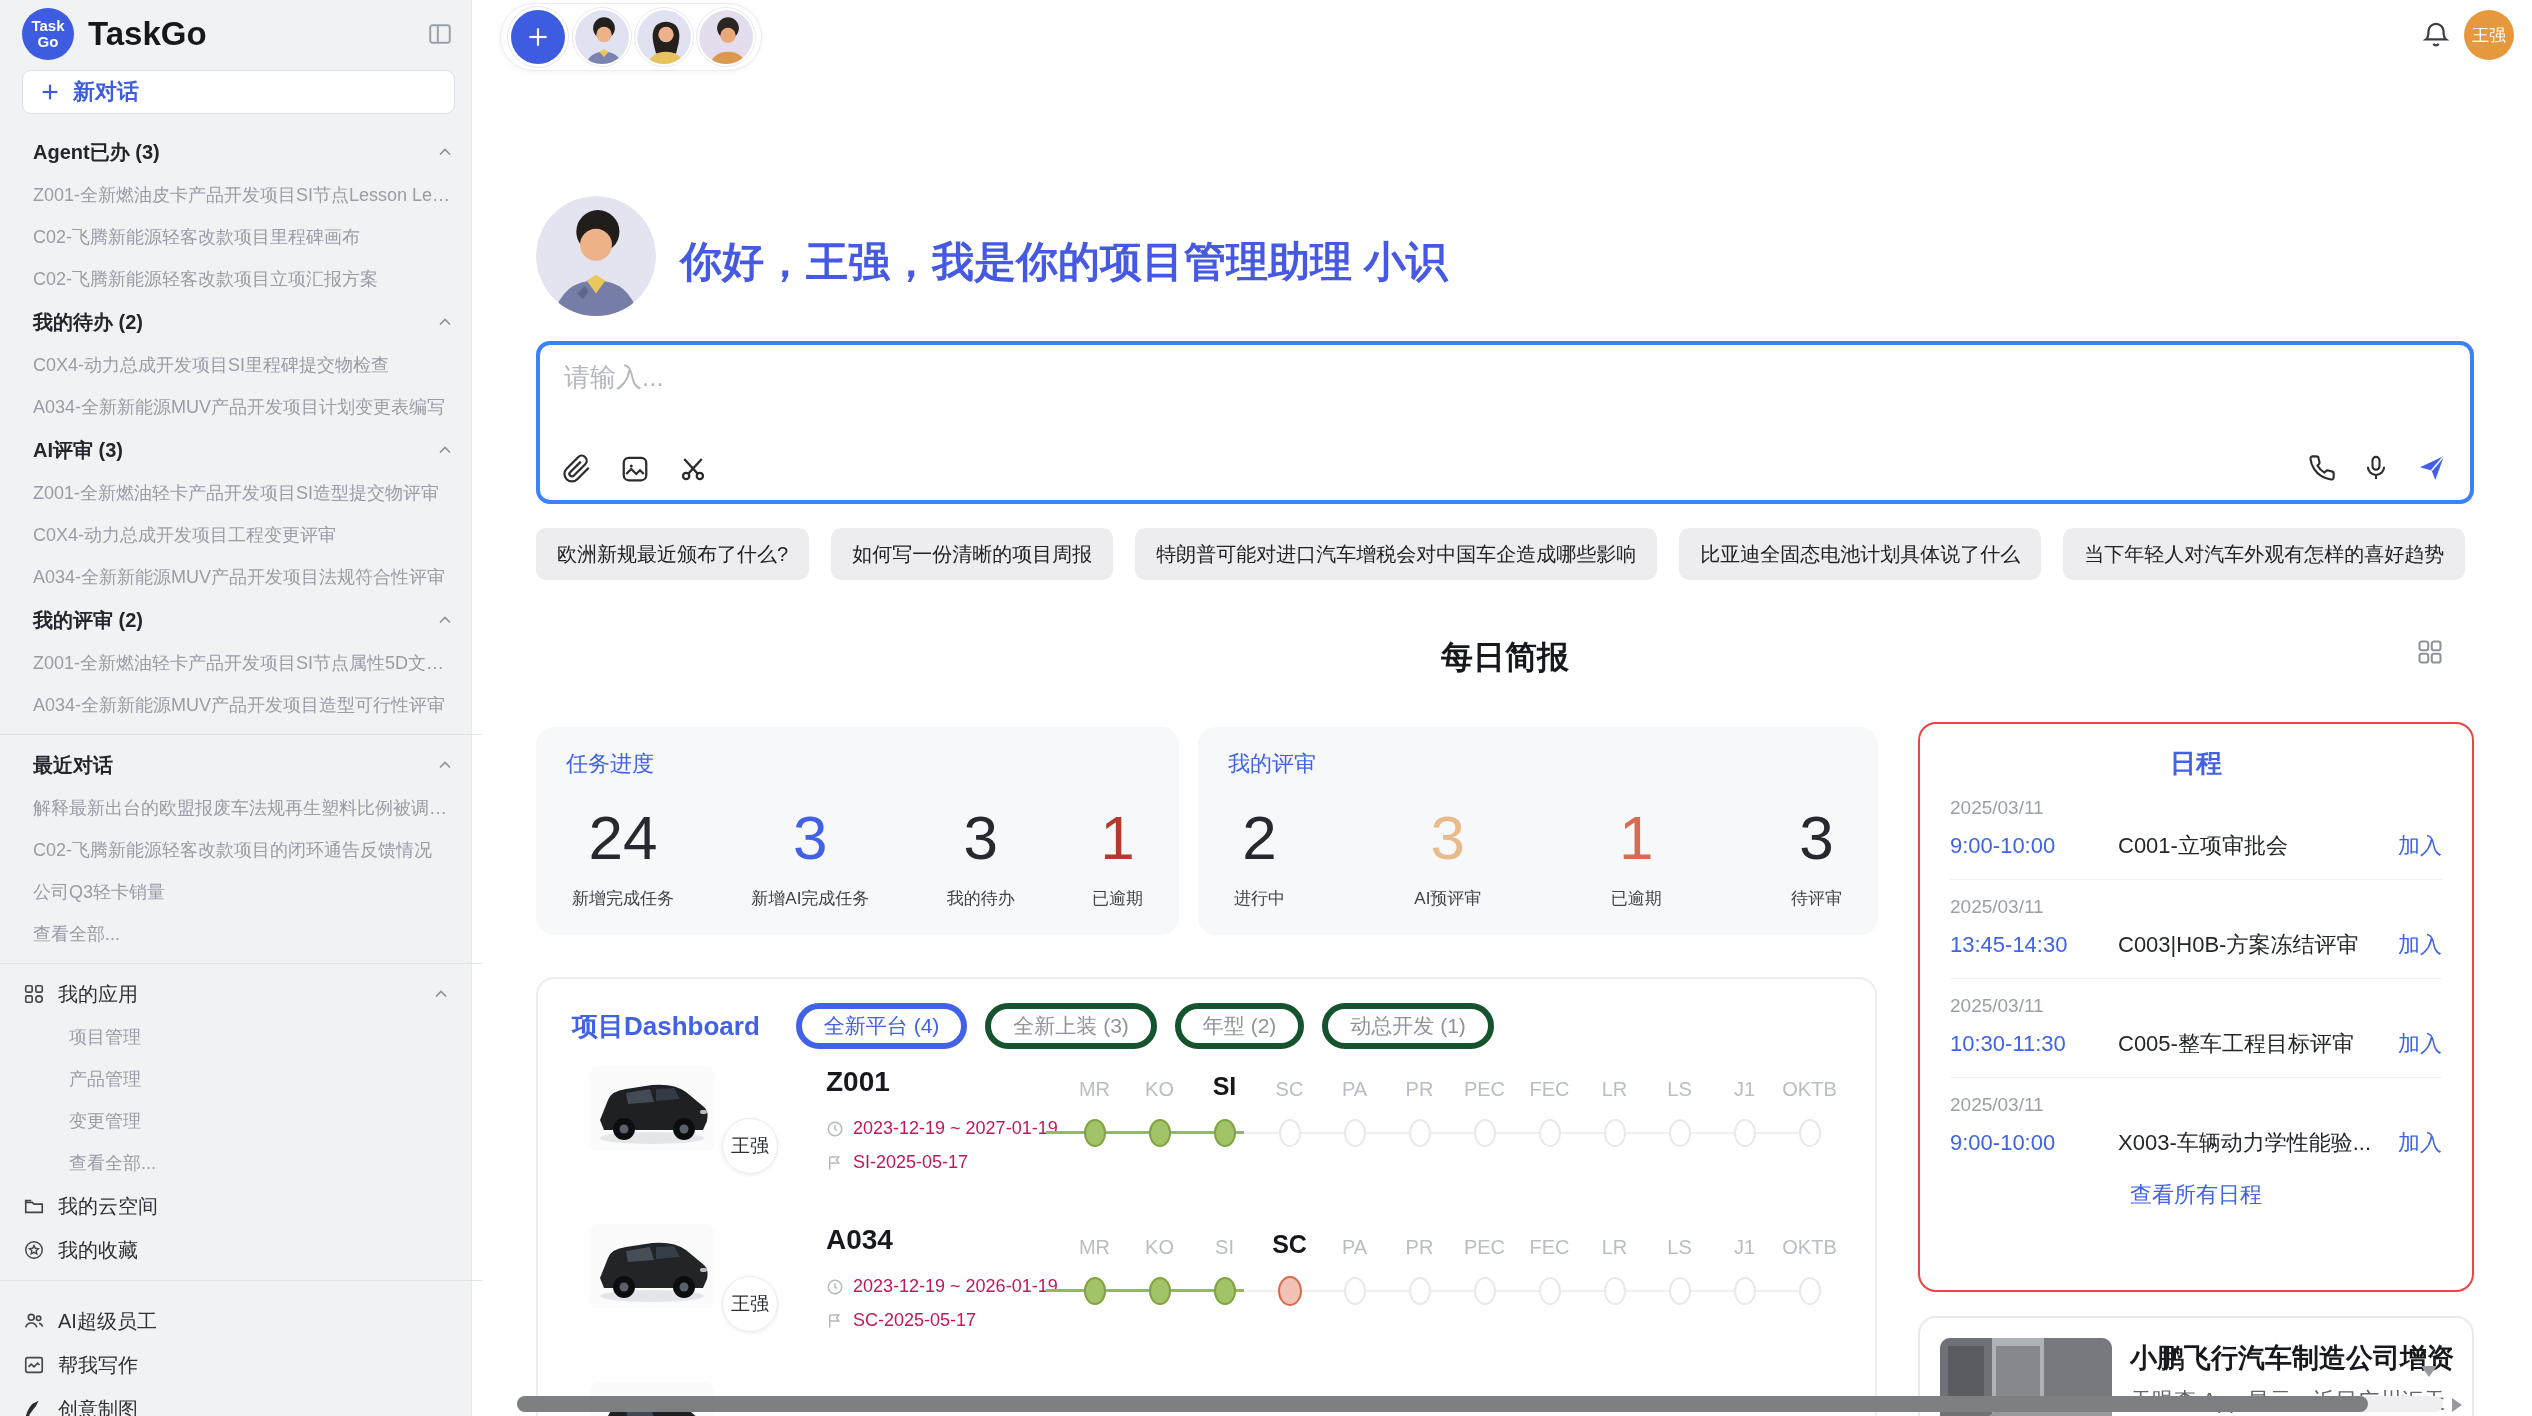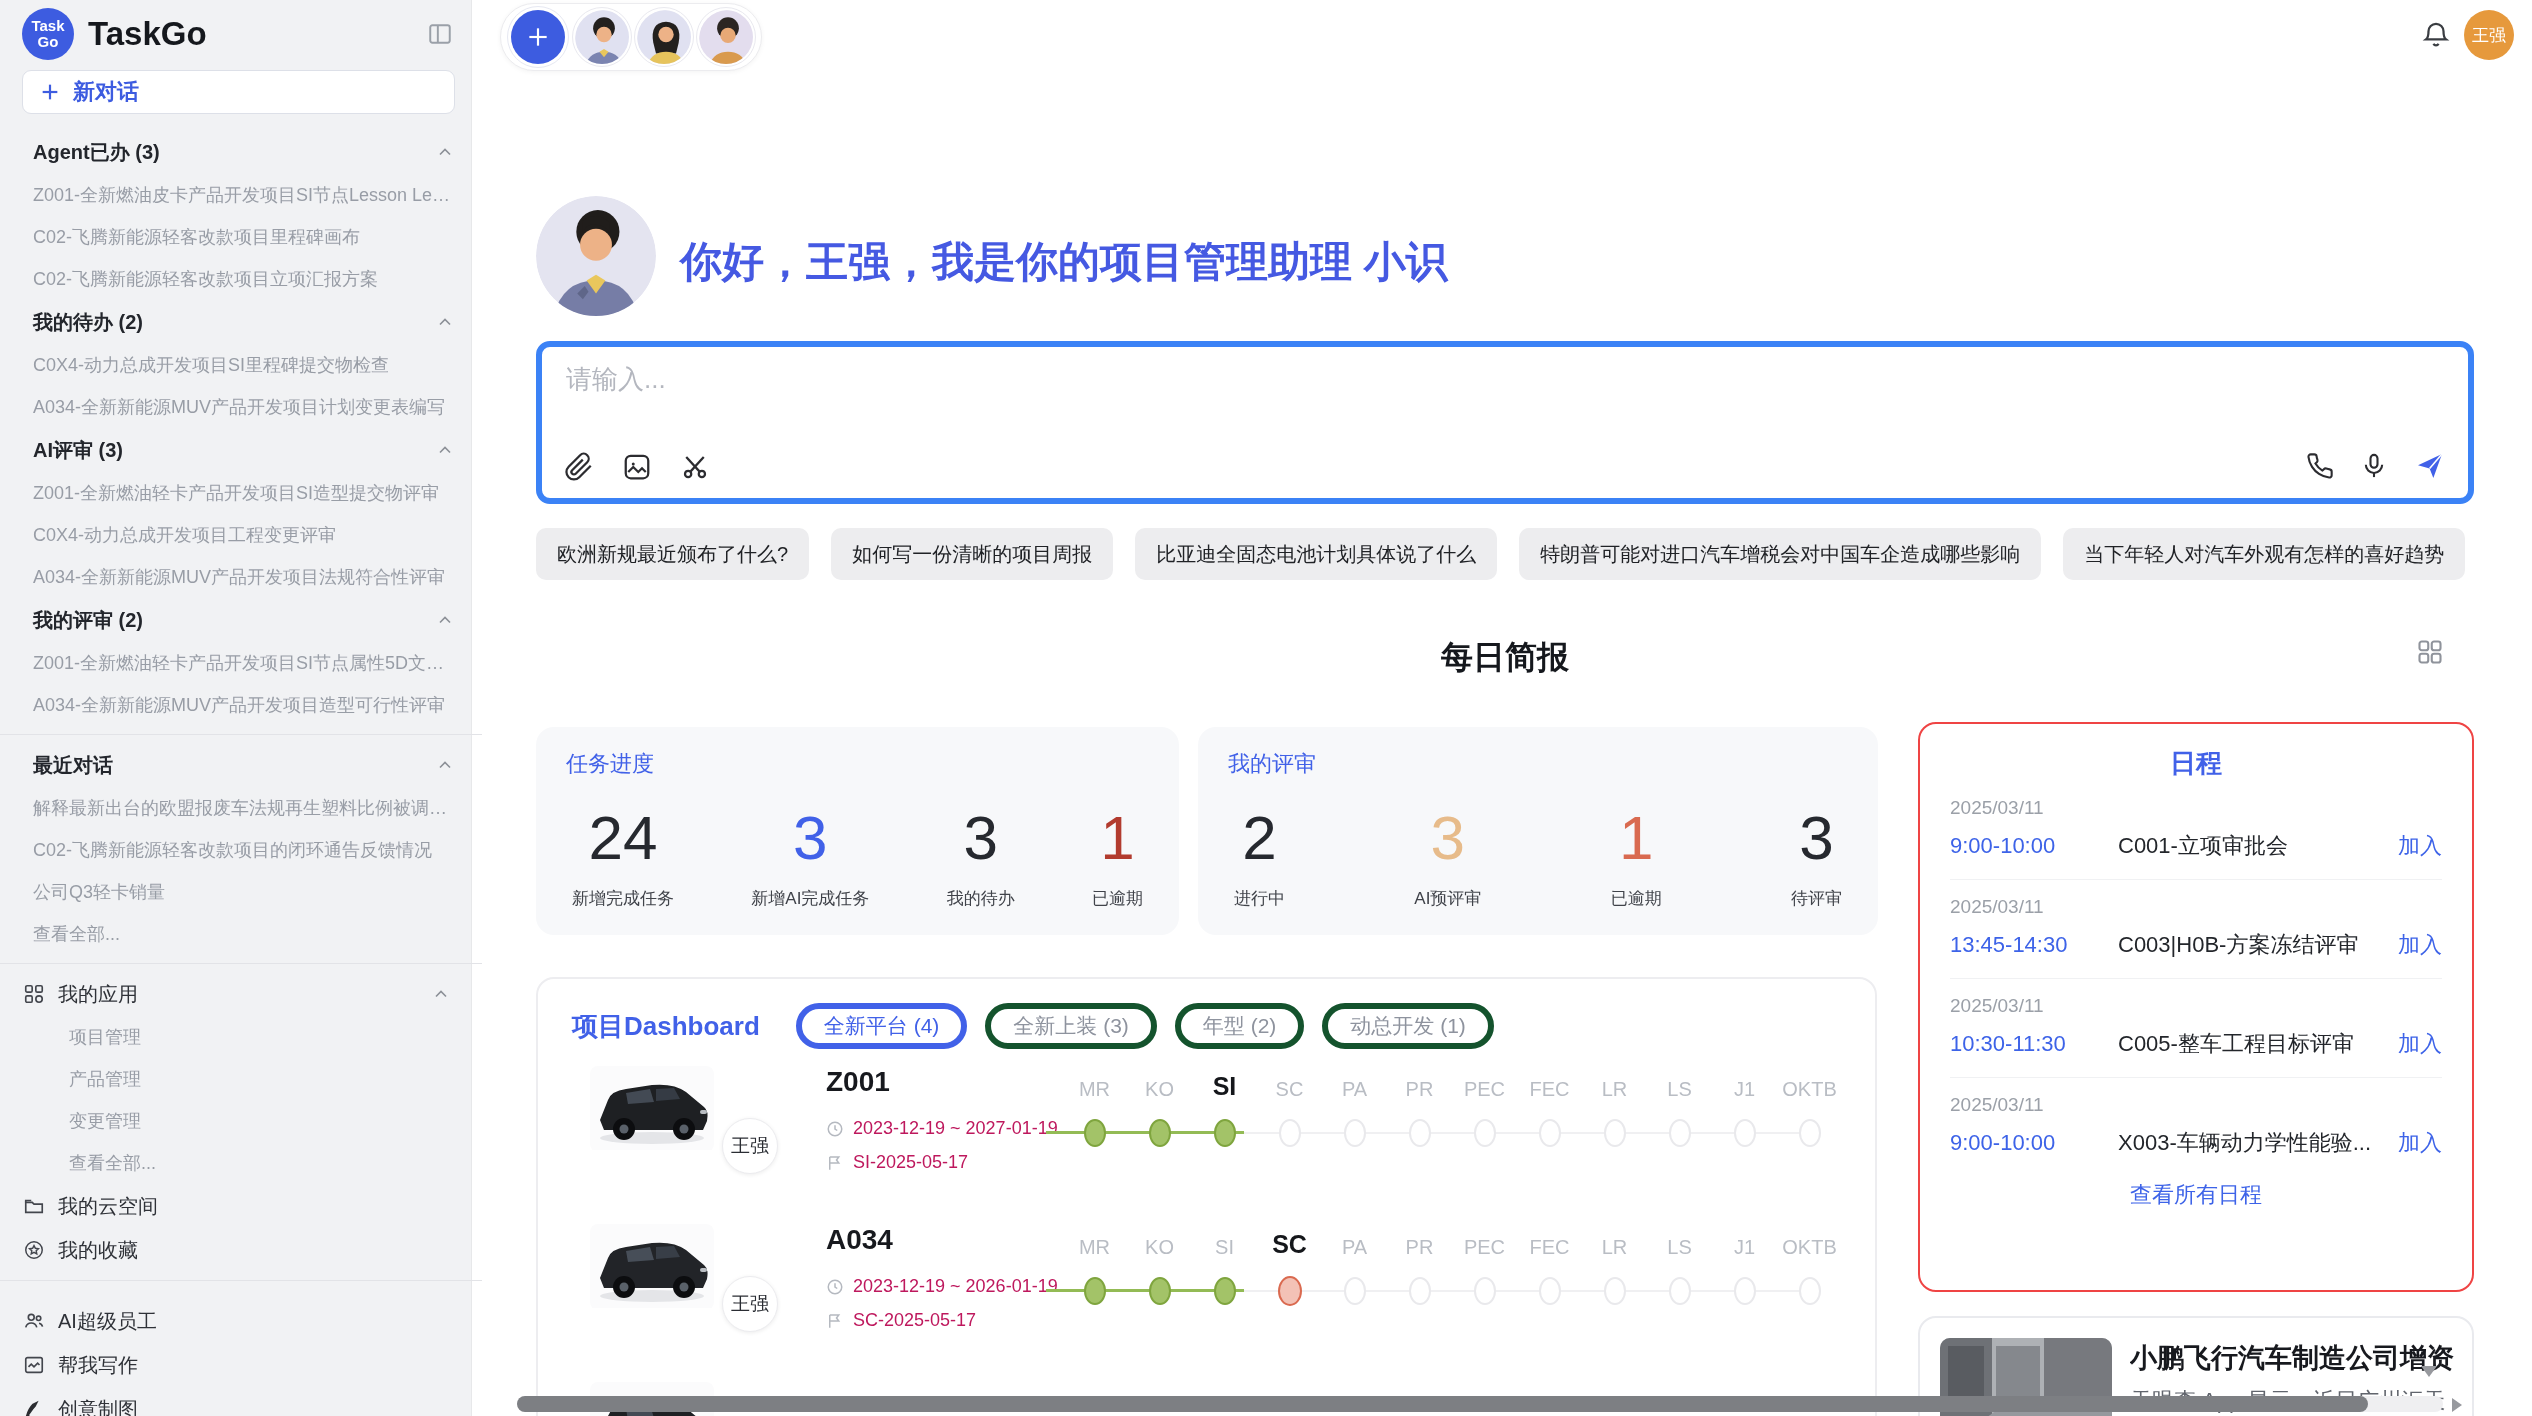--- a/index.html
+++ b/index.html
@@ -36,21 +36,21 @@
            display:flex;align-items:center;justify-content:center;cursor:pointer;}
   .plus-c{width:54px;height:54px;border-radius:50%;background:#3d5ce0;display:flex;align-items:center;justify-content:center;}
   .avatar{width:58px;height:58px;border-radius:50%;overflow:hidden;border:2px solid #fff;outline:1px solid #e9e9ef;cursor:pointer;}
   .bell{position:absolute;left:2421px;top:20px;cursor:pointer;}
   .user-av{position:absolute;left:2464px;top:10px;width:50px;height:50px;border-radius:50%;background:#e6993c;
            color:#fff;font-size:17px;display:flex;align-items:center;justify-content:center;cursor:pointer;}
 
   
   .hero-av{position:absolute;left:536px;top:196px;width:120px;height:120px;border-radius:50%;overflow:hidden;}
   .greeting{position:absolute;left:680px;top:234px;font-size:42px;font-weight:700;color:#4559e2;}
-  .inputbox{position:absolute;left:536px;top:341px;width:1938px;height:163px;border:6px solid #3b82f6;border-radius:14px;background:#fff;}
+  .inputbox{position:absolute;left:536px;top:341px;width:1938px;height:163px;border:4px solid #3b82f6;border-radius:14px;background:#fff;}
   .inputbox input{position:absolute;left:22px;top:16px;width:1600px;border:none;outline:none;font-size:26px;
                   font-family:inherit;color:#23262c;background:transparent;}
   .inputbox input::placeholder{color:#b4b7bf;}
   .in-left{position:absolute;left:22px;bottom:16px;display:flex;gap:28px;align-items:center;}
   .in-right{position:absolute;right:22px;bottom:16px;display:flex;gap:26px;align-items:center;}
   .chips{position:absolute;left:536px;top:528px;width:1960px;display:flex;gap:22px;}
   .chip{height:52px;background:#ededef;border-radius:10px;display:flex;align-items:center;padding:0 21px;
         font-size:20px;color:#202226;cursor:pointer;white-space:nowrap;}
 
   
@@ -361,22 +361,22 @@
       <svg width="32" height="32" viewBox="0 0 24 24" fill="#4161e8">
           <path d="M3 11.5L21 3l-6.5 18-2.8-7.2z"></path>
           <path d="M11.7 13.8L21 3" stroke="#fff" stroke-width="1.2"></path>
         </svg>
     </div>
   </div>
 
   <div class="chips">
     <div class="chip">欧洲新规最近颁布了什么?</div>
     <div class="chip">如何写一份清晰的项目周报</div>
+    <div class="chip">特朗普可能对进口汽车增税会对中国车企造成哪些影响</div>
     <div class="chip">比亚迪全固态电池计划具体说了什么</div>
-    <div class="chip">特朗普可能对进口汽车增税会对中国车企造成哪些影响</div>
     <div class="chip">当下年轻人对汽车外观有怎样的喜好趋势</div>
   </div>
 
   <div class="brief-title">每日简报</div>
   <div class="brief-grid-ic">
     <svg width="28" height="28" viewBox="0 0 24 24" fill="none" stroke="#8f939b" stroke-width="1.8">
         <rect x="3" y="3" width="7.5" height="7.5" rx="2"></rect>
         <rect x="13.5" y="3" width="7.5" height="7.5" rx="2"></rect>
         <rect x="3" y="13.5" width="7.5" height="7.5" rx="2"></rect>
         <rect x="13.5" y="13.5" width="7.5" height="7.5" rx="2"></rect>

